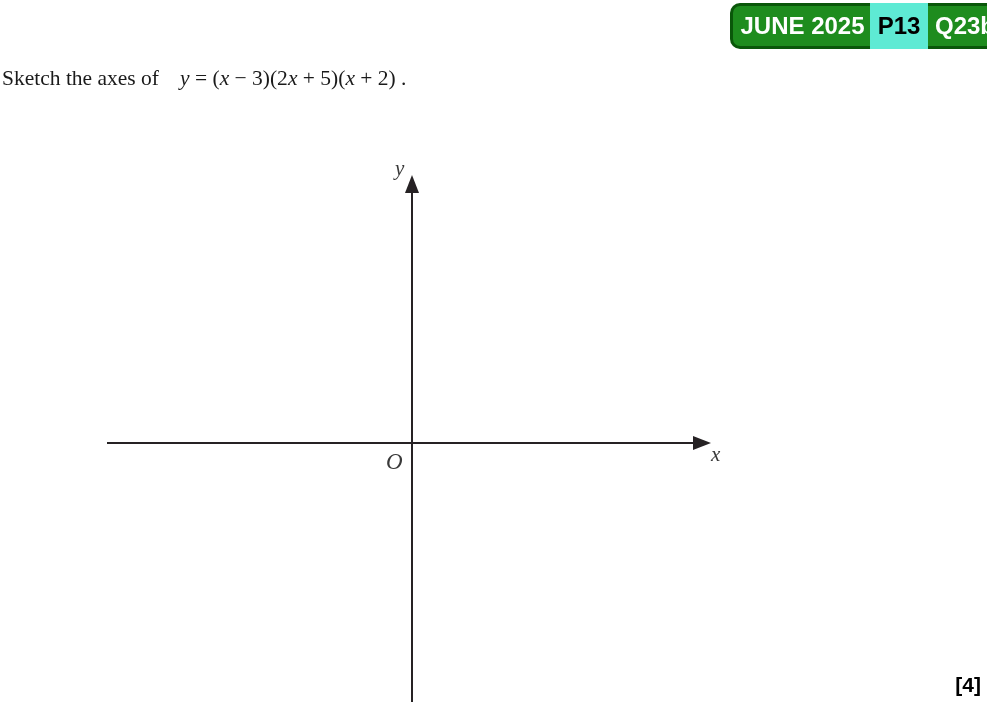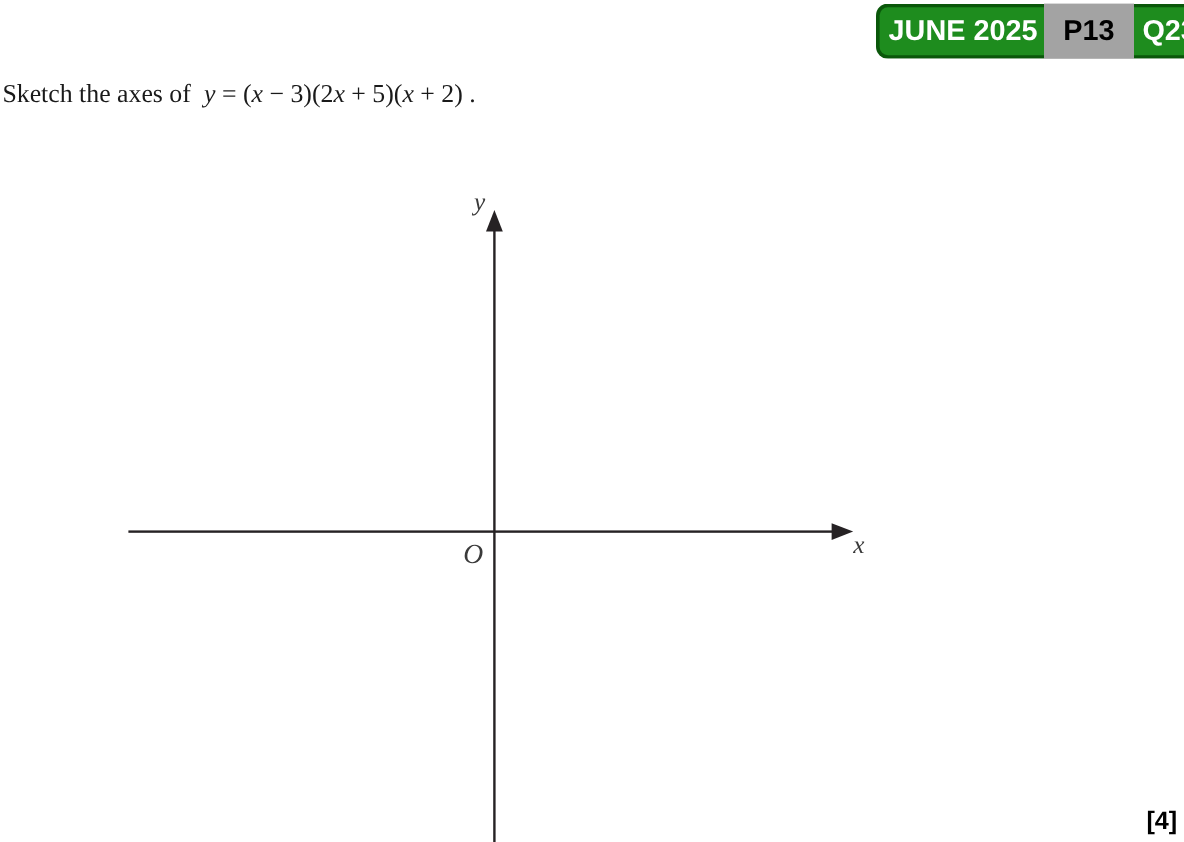--- a/index.html
+++ b/index.html
@@ -42,24 +42,24 @@
   .badge-cell.green-left {
     background: var(--badge-green, #1e8c1e);
     color: #ffffff;
     border: 3px solid var(--badge-border, #0a570a);
     border-right: none;
     border-radius: 10px 0 0 10px;
     padding: 0 14px 0 16px;
     width: 140px;
   }
   .badge-cell.white-mid {
-    background: #a3a3a3;
+    background: #5eead4;
     color: #000000;
     padding: 0 10px;
-    width: 75px;
+    width: 58px;
   }
   .badge-cell.green-right {
     background: var(--badge-green, #1e8c1e);
     color: #ffffff;
     border: 3px solid var(--badge-border, #0a570a);
     border-left: none;
     border-radius: 0 10px 10px 0;
     padding: 0 16px 0 12px;
     width: 81px;
   }
@@ -67,21 +67,21 @@
   
   .question {
     position: absolute;
     left: 2px;
     top: 64px;
     color: #1a1a1a;
     font-size: 21.5px;
     line-height: 28px;
   }
   .eq {
-    margin-left: 11px;
+    margin-left: 21px;
     white-space: pre;
   }
   .eq i {
     font-style: italic;
     font-family: "Liberation Serif", serif;
   }
 
   
   .graph { position: absolute; inset: 0; }
   .axis-line { position: absolute; background: var(--axis, #262224); }

